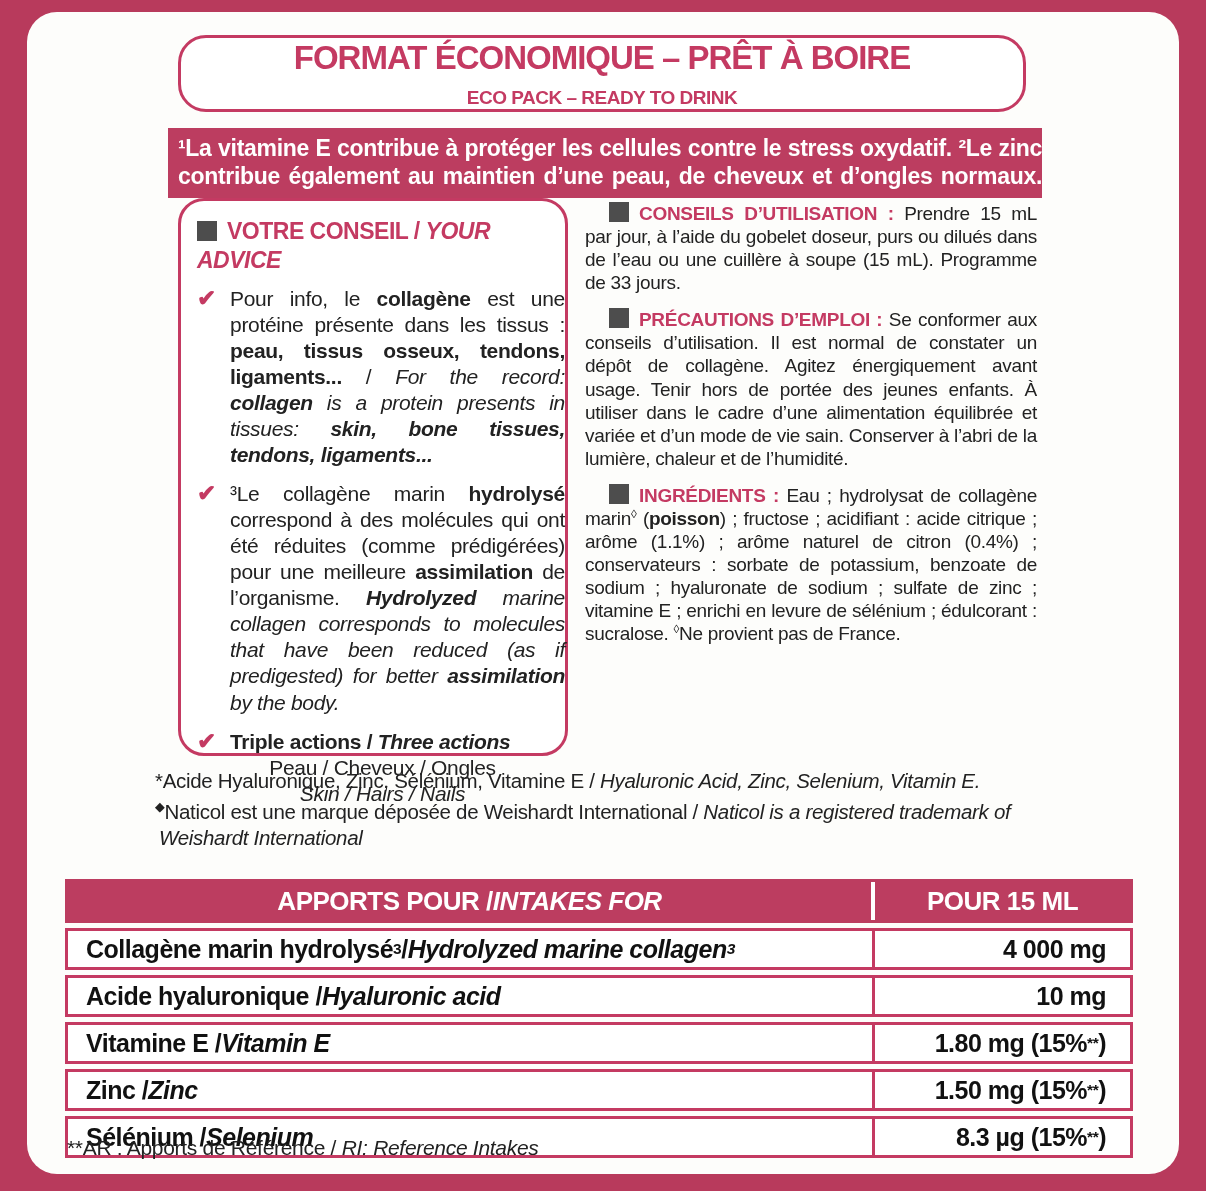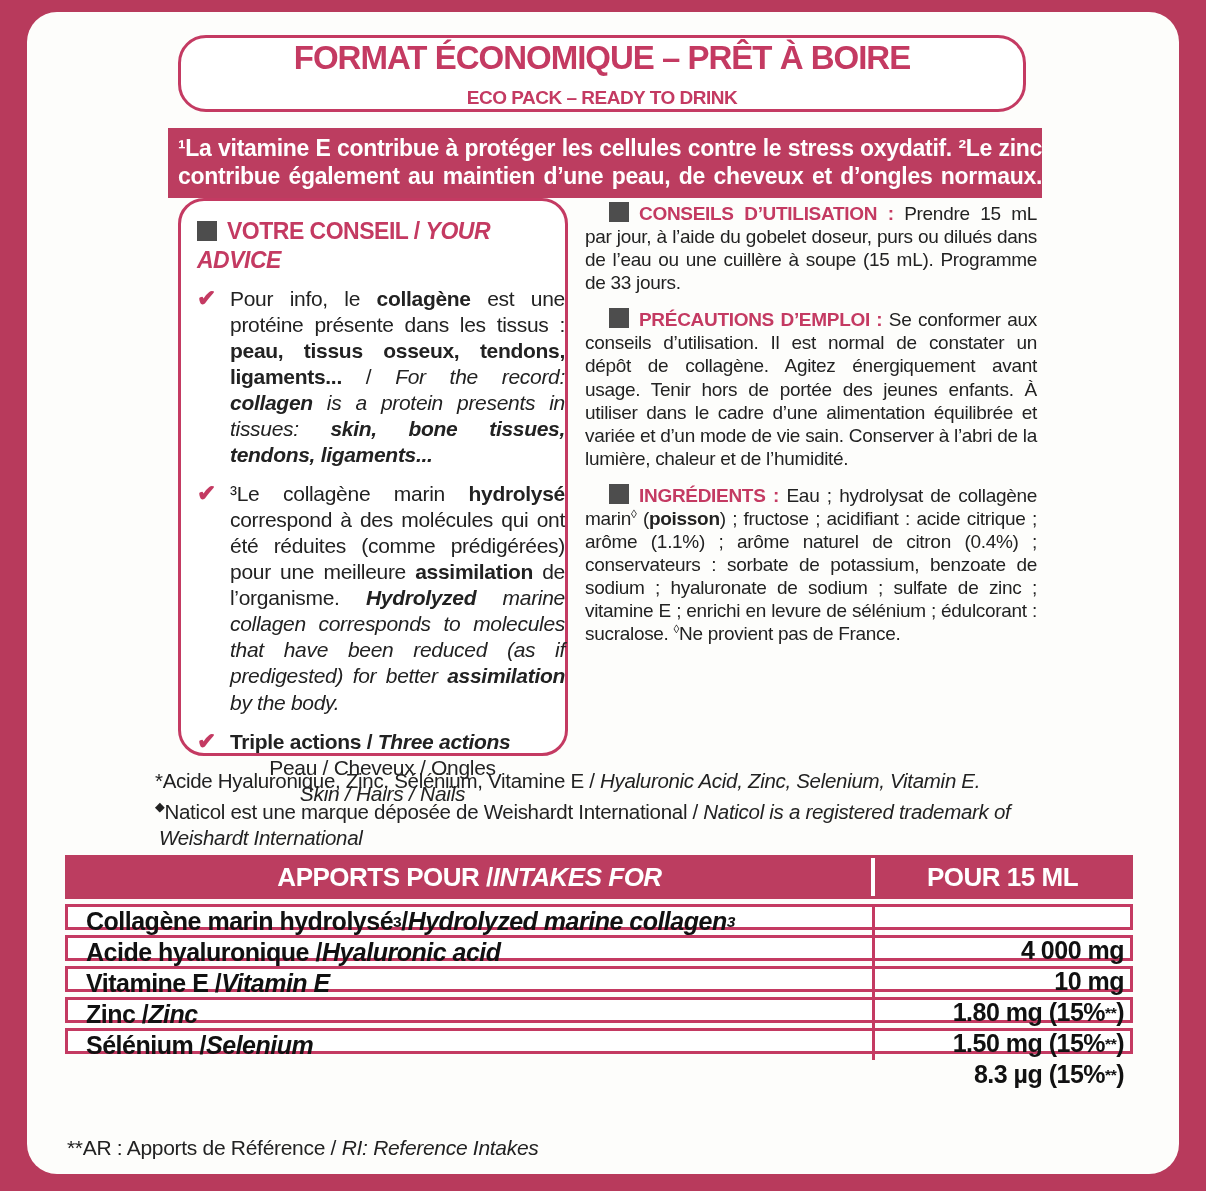--- a/index.html
+++ b/index.html
@@ -68,27 +68,27 @@
   .fn2 { left:128px; top:787px; width:920px; padding-left:4px; text-indent:-4px; }
 
   
   .tbl { position:absolute; left:38px; top:843px; width:1068px; font-weight:bold; }
   .tbl-header {
     display:flex; background:#bc3d60; color:#fff; height:44px; align-items:stretch;
     border:3px solid #bc3d60;
   }
   .tbl-header .c1 { width:807px; border-right:4px solid #fff; display:flex; align-items:center; justify-content:center; }
   .tbl-header .c2 { flex:1; display:flex; align-items:center; justify-content:center; }
-  .tbl-header { font-size:26px; letter-spacing:-0.5px; }
+  .tbl-header { font-size:26px; letter-spacing:-0.5px;margin-top:24px; }
   .tbl-row {
-    display:flex; border:3px solid #c43a62; background:#fff; height:26px; margin-top:5px;
-    font-size:25px; letter-spacing:-0.5px; color:#111;flex-direction:column;
+    display:flex; border:3px solid #c43a62; background:#fff; height:42px; margin-top:5px;
+    font-size:25px; letter-spacing:-0.5px; color:#111;
   }
   .tbl-row .c1 { width:807px; border-right:3px solid #c43a62; display:flex; align-items:center; padding-left:18px; }
-  .tbl-row .c2 { flex:1; display:flex; align-items:center; justify-content:flex-end; padding-right:6px; }
+  .tbl-row .c2 { flex:1; display:flex; align-items:center; justify-content:flex-end; padding-right:24px; }
 
   .tbl-fn { position:absolute; left:40px; top:1124px; font-size:21px; letter-spacing:-0.3px; }
 </style>
 </head>
 <body>
 
 <div class="card">
 
   <div class="header-box">
     <div class="header-title">FORMAT ÉCONOMIQUE – PRÊT À BOIRE</div>

